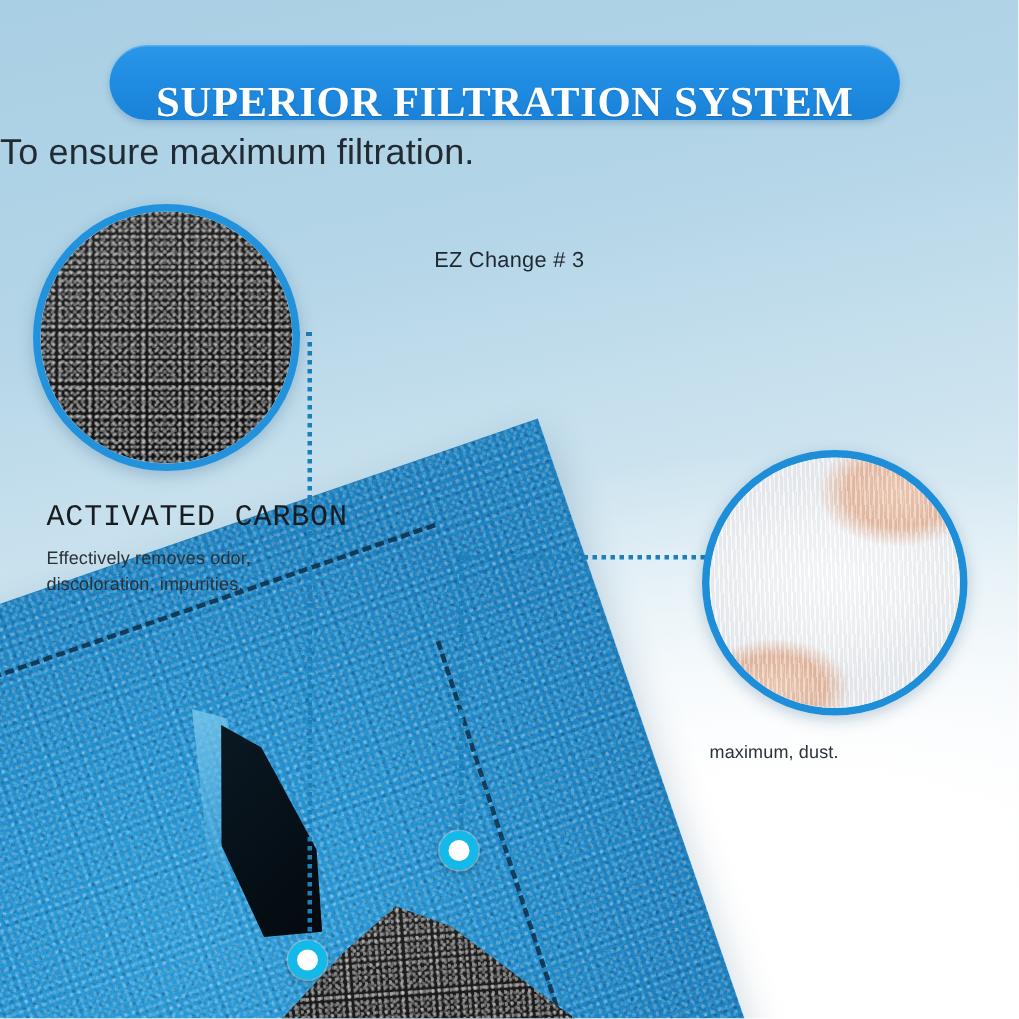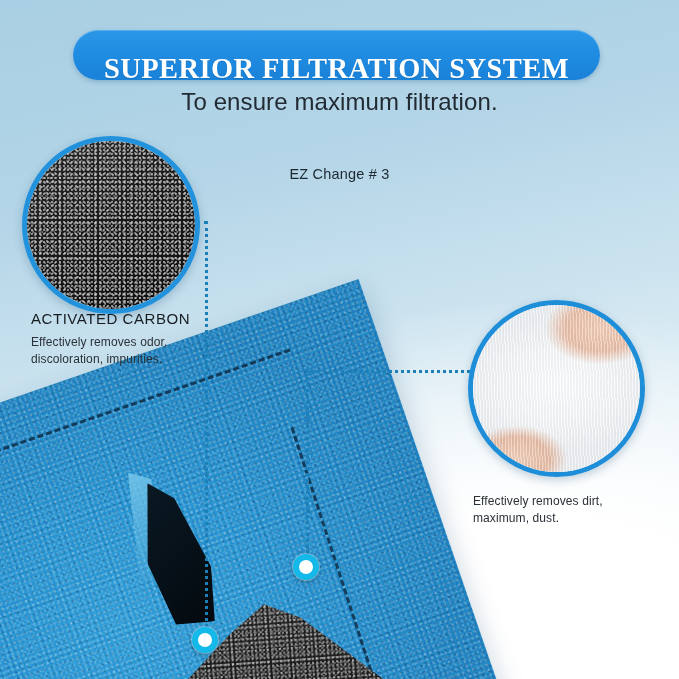--- a/index.html
+++ b/index.html
@@ -24,21 +24,21 @@
     display:flex;align-items:center;justify-content:center;
   }
   .title-pill .txt{
     color:#ffffff;font-size:28.5px;font-weight:bold;letter-spacing:0.4px;
     font-family:Liberation Serif, serif;
     text-shadow:0 1px 1px rgba(0,60,110,0.22);
     white-space:nowrap;
     margin-top:28px;
   }
   .subtitle{
-    position:absolute;left:0;top:88px;width:679px;text-align:center;
+    position:absolute;left:0;top:88px;width:679px;
     font-size:24px;color:#222b33;font-weight:400;letter-spacing:0.1px;
   }
   .ez-label{
     position:absolute;left:0;top:144px;width:679px;text-align:center;
     font-size:14.5px;color:#1e2830;letter-spacing:0.2px;margin-top:22px;
   }
 
   
   .product{
     position:absolute;left:-40px;top:330px;width:520px;height:400px;
@@ -142,22 +142,22 @@
   .dot{
     position:absolute;width:26px;height:26px;border-radius:50%;
     background:#ffffff;border:6px solid #13b9e8;
     box-shadow:0 0 0 1px rgba(255,255,255,0.35), 0 2px 5px rgba(0,0,0,0.3);
     box-sizing:border-box;
   }
 
   
   .callout{position:absolute;}
   .callout .head{
-    font-size:15px;letter-spacing:0.55px;color:#171c21;font-weight:400;
-    font-family:Liberation Sans, sans-serif;white-space:nowrap;
+    font-size:20px;letter-spacing:0.55px;color:#171c21;font-weight:400;
+    font-family:Liberation Mono, monospace;white-space:nowrap;margin-top:24px;
   }
   .callout .body{
     margin-top:7px;font-size:12px;line-height:1.45;color:#2a3138;letter-spacing:0.1px;
   }
   #callout-carbon{left:31px;top:310px;}
   #callout-cotton{left:473px;top:486px;}
 </style>
 </head>
 <body>
 
@@ -202,18 +202,17 @@
   <div class="callout" id="callout-carbon">
     <div class="head">ACTIVATED CARBON</div>
     <div class="body">
       <div>Effectively removes odor,</div>
       <div>discoloration, impurities.</div>
     </div>
   </div>
 
   <div class="callout" id="callout-cotton">
     <div class="body">
-      <div>Effectively removes dirt,</div>
       <div>maximum, dust.</div>
     </div>
   </div>
 
 </div>
 
 </body></html>

